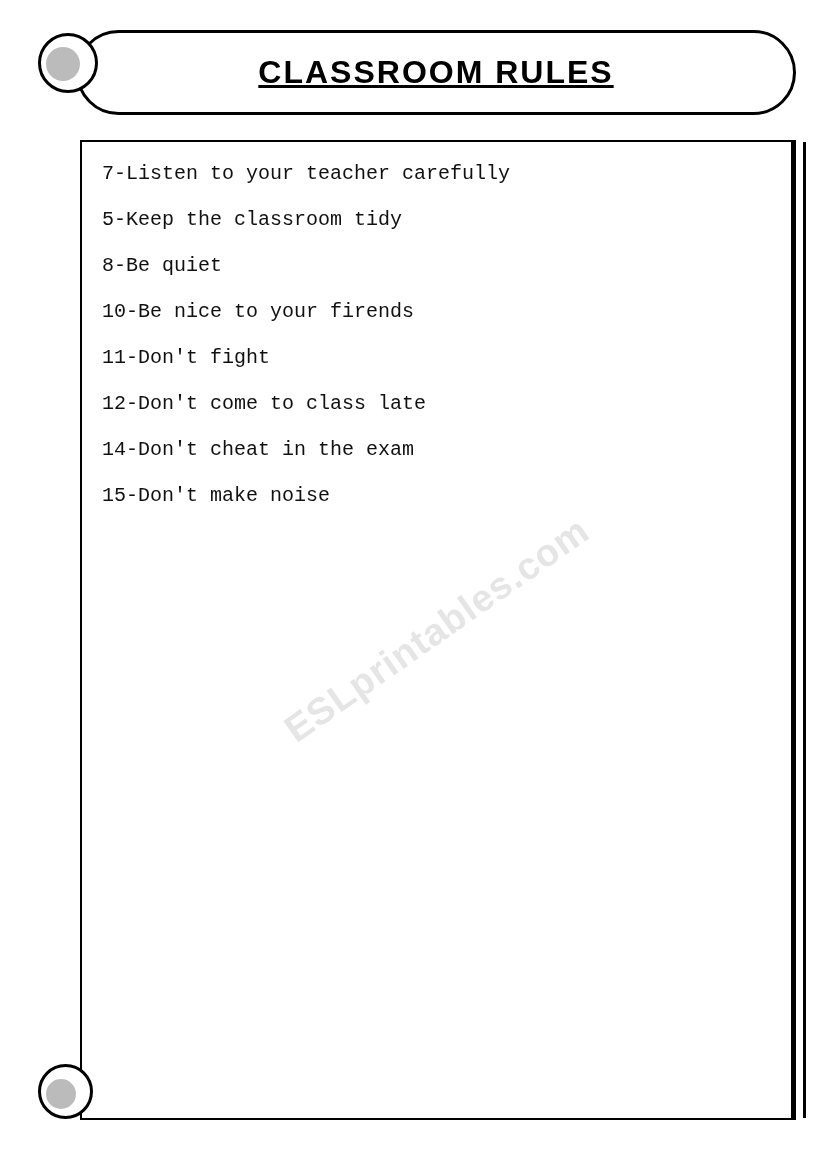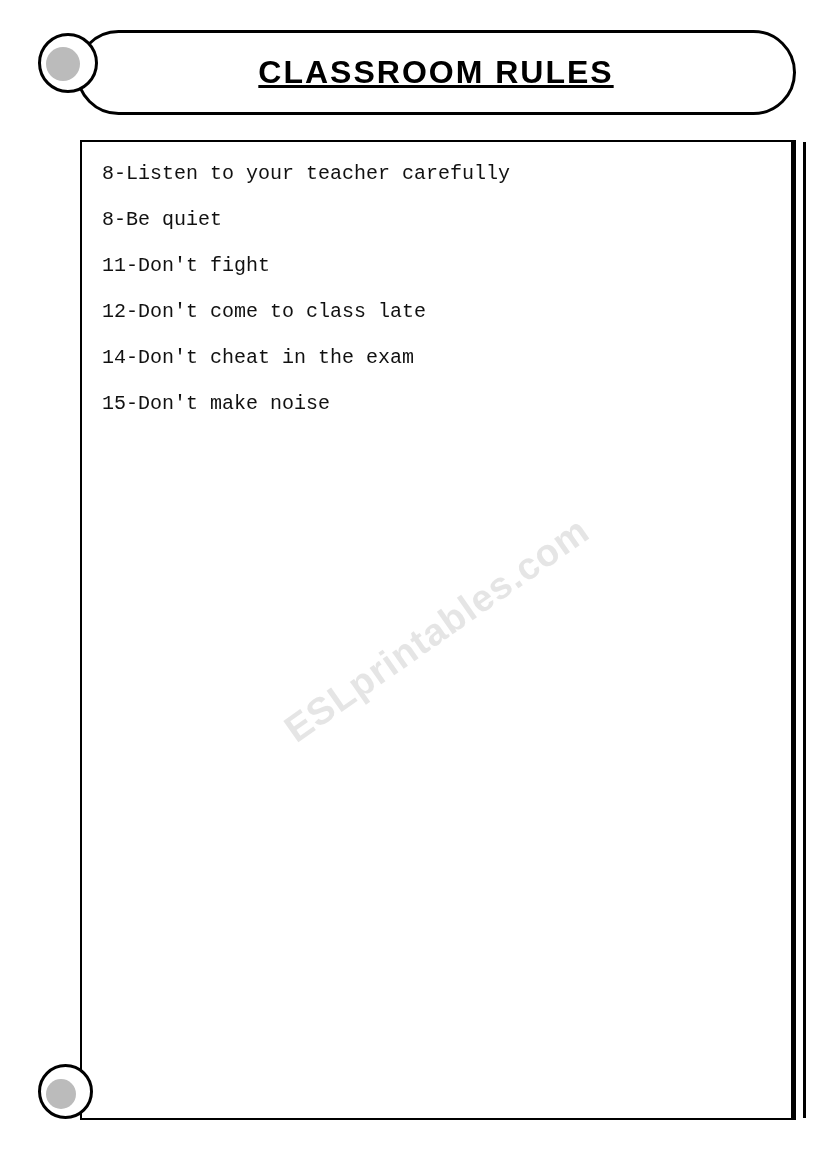--- a/index.html
+++ b/index.html
@@ -190,22 +190,24 @@
     <div class="header-pill">
       <span class="header-title">CLASSROOM RULES</span>
     </div>
   </div>
 
   <div class="content-box">
 
     <div class="watermark">ESLprintables.com</div>
 
     <ul class="rules-list" id="rules-list">
-    <li>8-Listen to your teacher carefully</li>
+    <li>7-Listen to your teacher carefully</li>
+        <li>5-Keep the classroom tidy</li>
         <li>8-Be quiet</li>
+        <li>10-Be nice to your firends</li>
         <li>11-Don't fight</li>
         <li>12-Don't come to class late</li>
         <li>14-Don't cheat in the exam</li>
         <li>15-Don't make noise</li>
       </ul>
 
   </div>
 
   <div class="spiral-decor-bottom">
     <div class="spiral-circle-bottom"></div>

